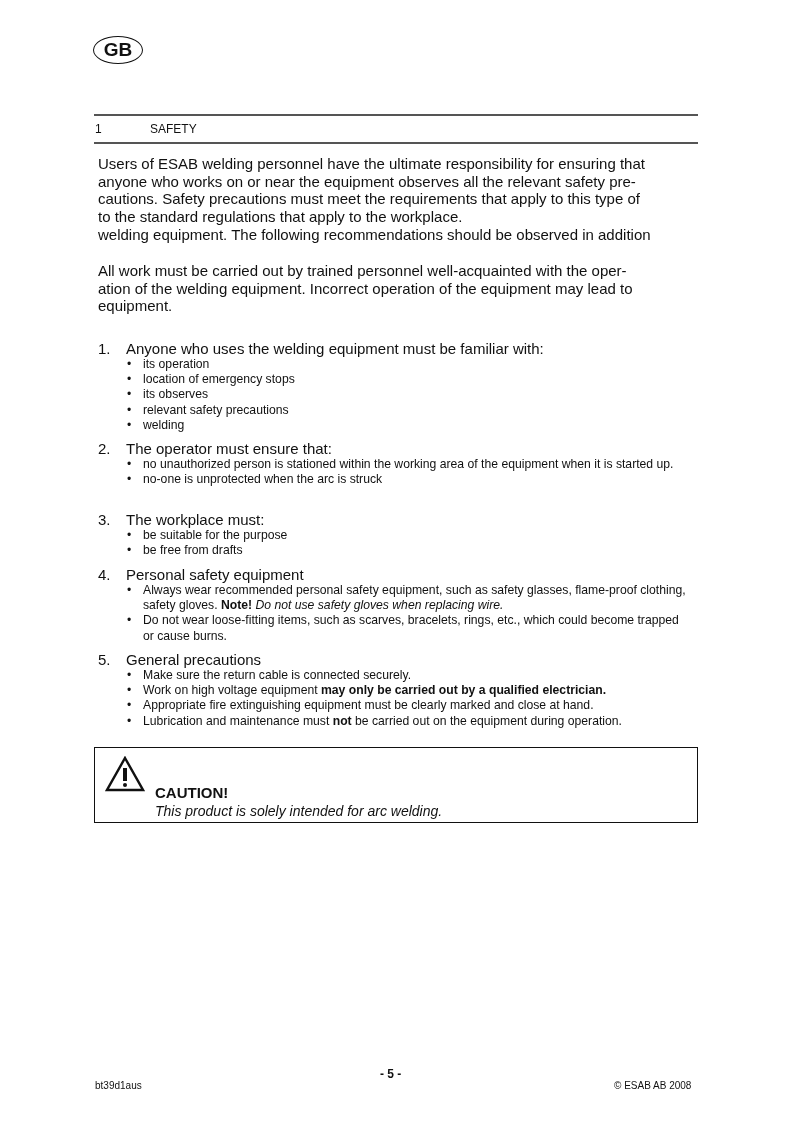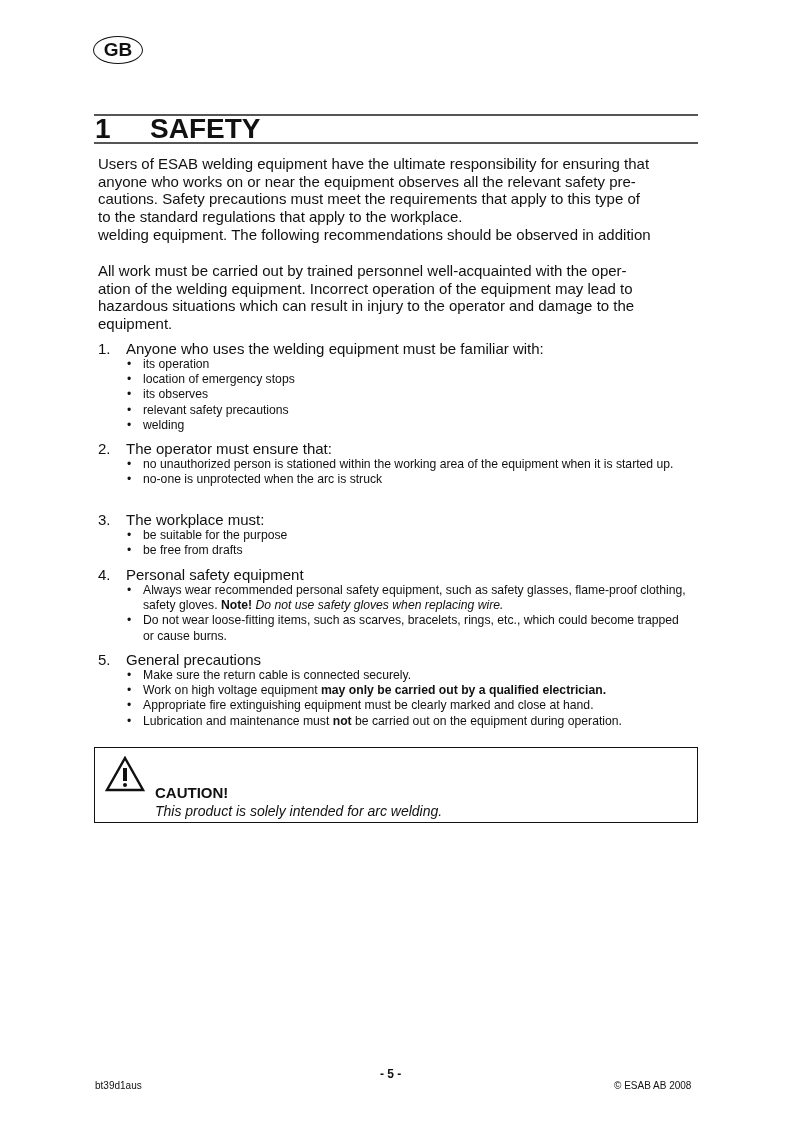--- a/index.html
+++ b/index.html
@@ -3,21 +3,21 @@
 <meta charset="utf-8">
 <style>
   html, body { margin: 0; padding: 0; background: #ffffff; }
   body { width: 793px; height: 1122px; position: relative; overflow: hidden;
          font-family: "Liberation Sans", sans-serif; color: #111; }
   .abs { position: absolute; }
   .gb { left: 93px; top: 36px; width: 50px; height: 28px; border: 1.3px solid #111;
         border-radius: 50%; box-sizing: border-box; text-align: center;
         font-weight: bold; font-size: 19px; line-height: 26px; }
   .rule { left: 94px; width: 604px; height: 0; border-top: 2px solid #555; }
-  .heading { left: 95px; top: 117px; font-weight: bold; font-size: 28px; line-height: 24px; }
+  .heading { left: 95px; top: 117px; font-weight: normal; font-size: 12px; line-height: 24px; }
   .heading .num { display: inline-block; width: 55px; }
   .para { left: 98px; width: 600px; font-size: 15px; line-height: 17.7px; }
   .item { left: 98px; width: 600px; }
   .item-head { font-size: 15px; line-height: 17px; display: flex; }
   .item-head .n { width: 28px; }
   .bullets { margin: 0; padding: 0; list-style: none; }
   .bullets li { position: relative; padding-left: 45px; font-size: 12.2px; line-height: 15.2px; width: 550px; }
   .bullets li .dot { position: absolute; left: 29px; top: 0; }
   .caution { left: 94px; top: 747px; width: 604px; height: 76px; border: 1.3px solid #111; box-sizing: border-box; }
   .caution .tri { position: absolute; left: 10px; top: 8px; }
@@ -34,31 +34,30 @@
 
 <div class="abs gb">GB</div>
 
 <div class="abs rule" style="top:114px"></div>
 <div class="abs heading">
   <span class="num">1</span><span>SAFETY</span>
 </div>
 <div class="abs rule" style="top:142px"></div>
 
 <div class="abs para" style="top:155px">
-  <div>Users of ESAB welding equipment have the ultimate responsibility for ensuring that</div>
+  <div>Users of ESAB welding personnel have the ultimate responsibility for ensuring that</div>
   <div>anyone who works on or near the equipment observes all the relevant safety pre-</div>
   <div>cautions. Safety precautions must meet the requirements that apply to this type of</div>
   <div>to the standard regulations that apply to the workplace.</div>
   <div>welding equipment. The following recommendations should be observed in addition</div>
 </div>
 
 <div class="abs para" style="top:262px">
   <div>All work must be carried out by trained personnel well-acquainted with the oper-</div>
   <div>ation of the welding equipment. Incorrect operation of the equipment may lead to</div>
-  <div>hazardous situations which can result in injury to the operator and damage to the</div>
   <div>equipment.</div>
 </div>
 
 <div class="abs item" style="top:340px">
   <div class="item-head">
       <span class="n">1.</span>
       <span>Anyone who uses the welding equipment must be familiar with:</span>
     </div>
   <ul class="bullets">
     <li><span class="dot">•</span><span>its operation</span></li>

